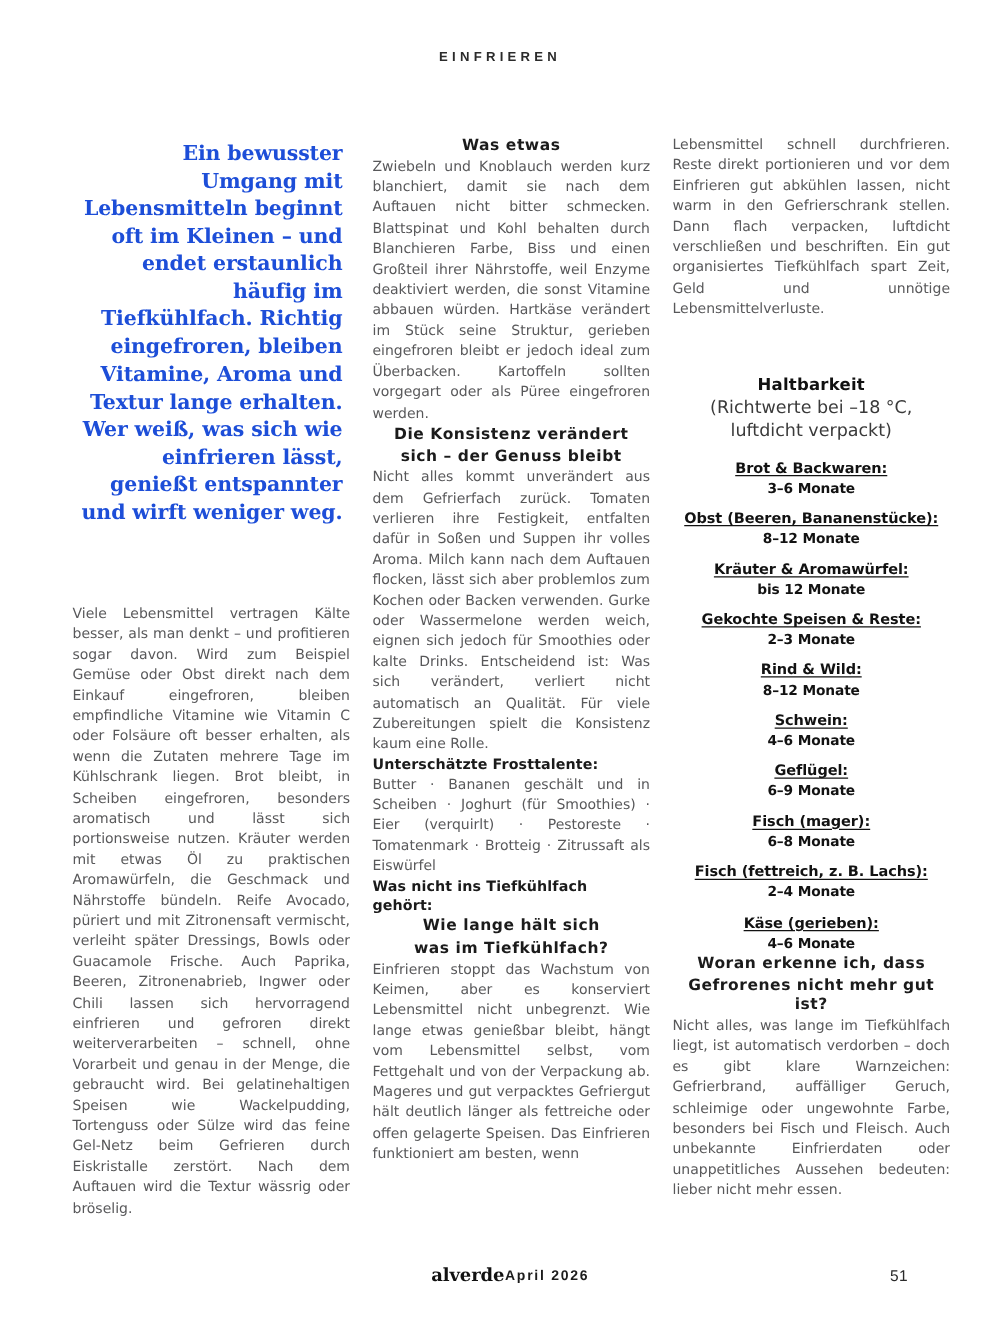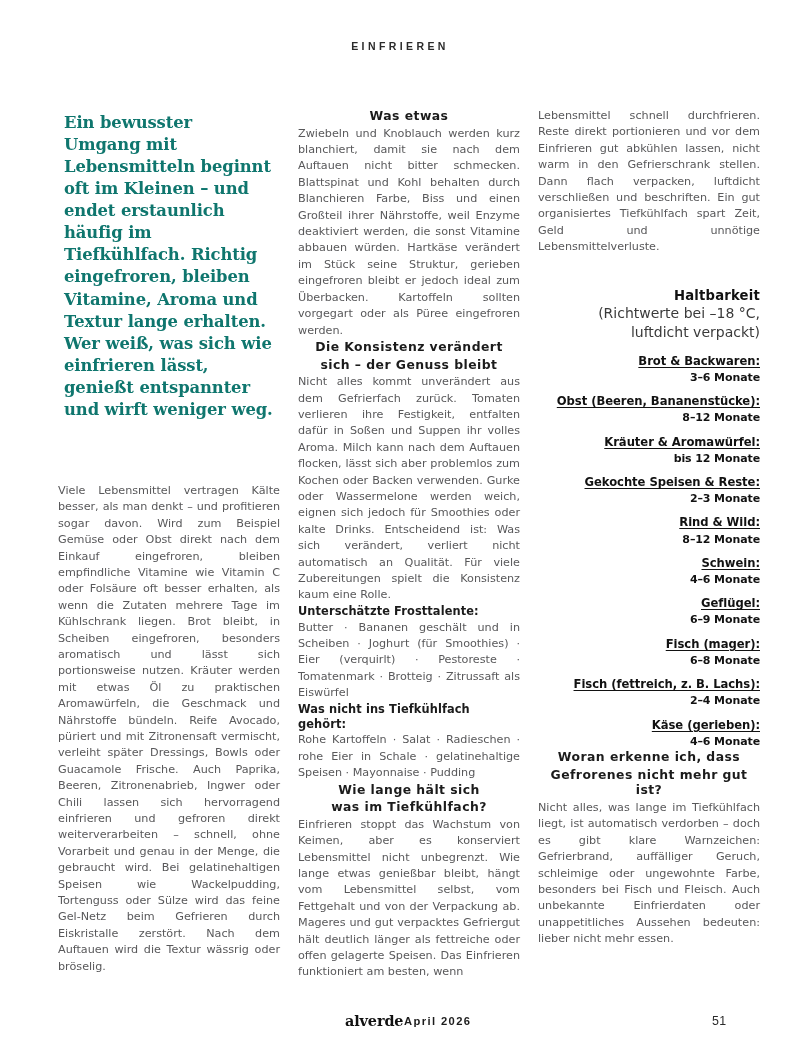--- a/index.html
+++ b/index.html
@@ -54,22 +54,22 @@
   .col-left   { width: 222px; flex: 0 0 222px; }
   .col-mid    { width: 222px; flex: 0 0 222px; }
   .col-right  { width: 222px; flex: 0 0 222px; }
 
   
   .intro {
     font-family: "DejaVu Serif", "Liberation Serif", serif;
     font-weight: 700;
     font-size: 16.4px;
     line-height: 1.345;
-    color: #0f766e;
-    text-align: left;
+    color: #1d4ed8;
+    text-align: right;
     letter-spacing: -0.1px;
     margin: 4px 6px 0 6px;
   }
 
   
   .body-text {
     font-family: "DejaVu Sans", sans-serif;
     font-size: 11.2px;
     line-height: 1.465;
     color: #58585a;
@@ -98,22 +98,22 @@
     color: #1b1b1b;
     text-align: left;
     letter-spacing: 0.1px;
     margin: 0 0 1px 0;
   }
   .gap-before { margin-top: 22px; }
   .gap-before-lg { margin-top: 26px; }
 
   
   .shelf {
-    margin-top: 31px;
-    text-align: right;
+    margin-top: 44px;
+    text-align: center;
   }
   .shelf-title {
     font-family: "DejaVu Sans", sans-serif;
     font-size: 13.2px;
     font-weight: 700;
     color: #111111;
     letter-spacing: 0.2px;
     line-height: 1.3;
     margin: 0;
   }
@@ -209,21 +209,20 @@
       <p class="body-text">Zwiebeln und Knoblauch werden kurz blanchiert, damit sie nach dem Auftauen nicht bitter schmecken. Blattspinat und Kohl behalten durch Blanchieren Farbe, Biss und einen Großteil ihrer Nährstoffe, weil Enzyme deaktiviert werden, die sonst Vitamine abbauen würden. Hartkäse verändert im Stück seine Struktur, gerieben eingefroren bleibt er jedoch ideal zum Überbacken. Kartoffeln sollten vorgegart oder als Püree eingefroren werden.</p>
 
       <h2 class="sec-head gap-before-lg">Die Konsistenz verändert</h2>
       <h2 class="sec-head">sich – der Genuss bleibt</h2>
       <p class="body-text">Nicht alles kommt unverändert aus dem Gefrierfach zurück. Tomaten verlieren ihre Festigkeit, entfalten dafür in Soßen und Suppen ihr volles Aroma. Milch kann nach dem Auftauen flocken, lässt sich aber problemlos zum Kochen oder Backen verwenden. Gurke oder Wassermelone werden weich, eignen sich jedoch für Smoothies oder kalte Drinks. Entscheidend ist: Was sich verändert, verliert nicht automatisch an Qualität. Für viele Zubereitungen spielt die Konsistenz kaum eine Rolle.</p>
 
       <h3 class="sub-head gap-before">Unterschätzte Frosttalente:</h3>
       <p class="body-text">Butter · Bananen geschält und in Scheiben · Joghurt (für Smoothies) · Eier (verquirlt) · Pestoreste · Tomatenmark · Brotteig · Zitrussaft als Eiswürfel</p>
 
       <h3 class="sub-head gap-before">Was nicht ins Tiefkühlfach gehört:</h3>
-      <p class="body-text">Rohe Kartoffeln · Salat · Radieschen · rohe Eier in Schale · gelatinehaltige Speisen · Mayonnaise · Pudding</p>
 
       <h2 class="sec-head gap-before-lg">Wie lange hält sich</h2>
       <h2 class="sec-head">was im Tiefkühlfach?</h2>
       <p class="body-text">Einfrieren stoppt das Wachstum von Keimen, aber es konserviert Lebensmittel nicht unbegrenzt. Wie lange etwas genießbar bleibt, hängt vom Lebensmittel selbst, vom Fettgehalt und von der Verpackung ab. Mageres und gut verpacktes Gefriergut hält deutlich länger als fettreiche oder offen gelagerte Speisen. Das Einfrieren funktioniert am besten, wenn</p>
 
     </div>
 
     <div class="col col-right">
 
       <p class="body-text">Lebensmittel schnell durchfrieren. Reste direkt portionieren und vor dem Einfrieren gut abkühlen lassen, nicht warm in den Gefrierschrank stellen. Dann flach verpacken, luftdicht verschließen und beschriften. Ein gut organisiertes Tiefkühlfach spart Zeit, Geld und unnötige Lebensmittelverluste.</p>

